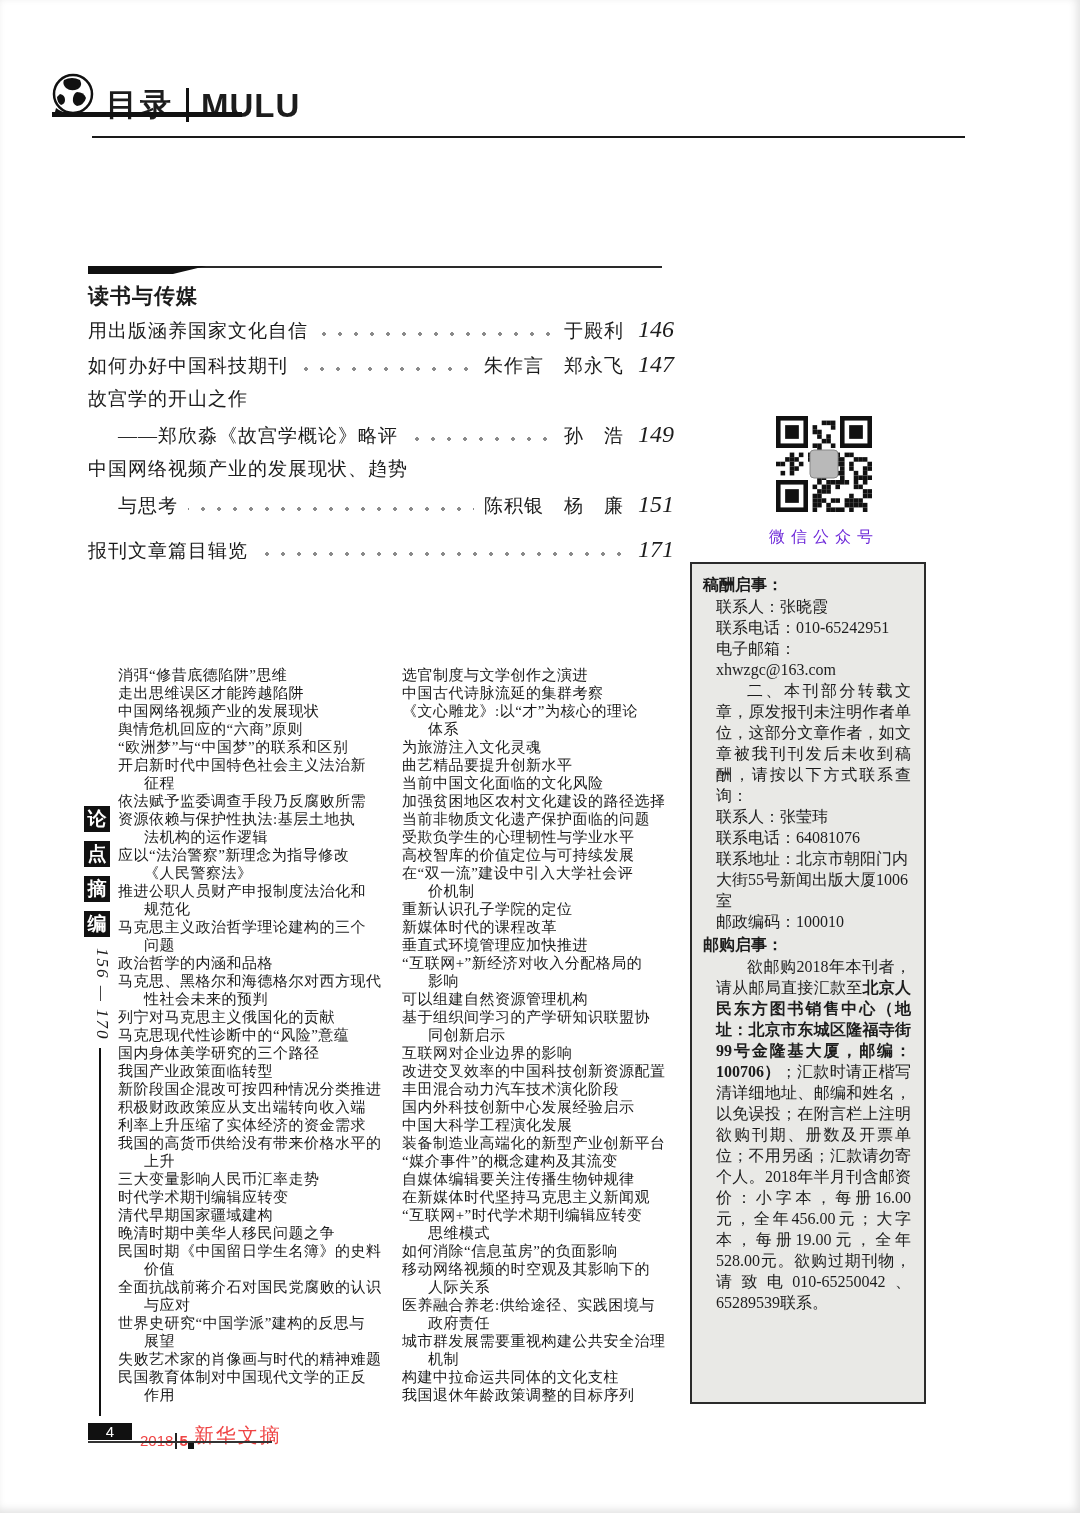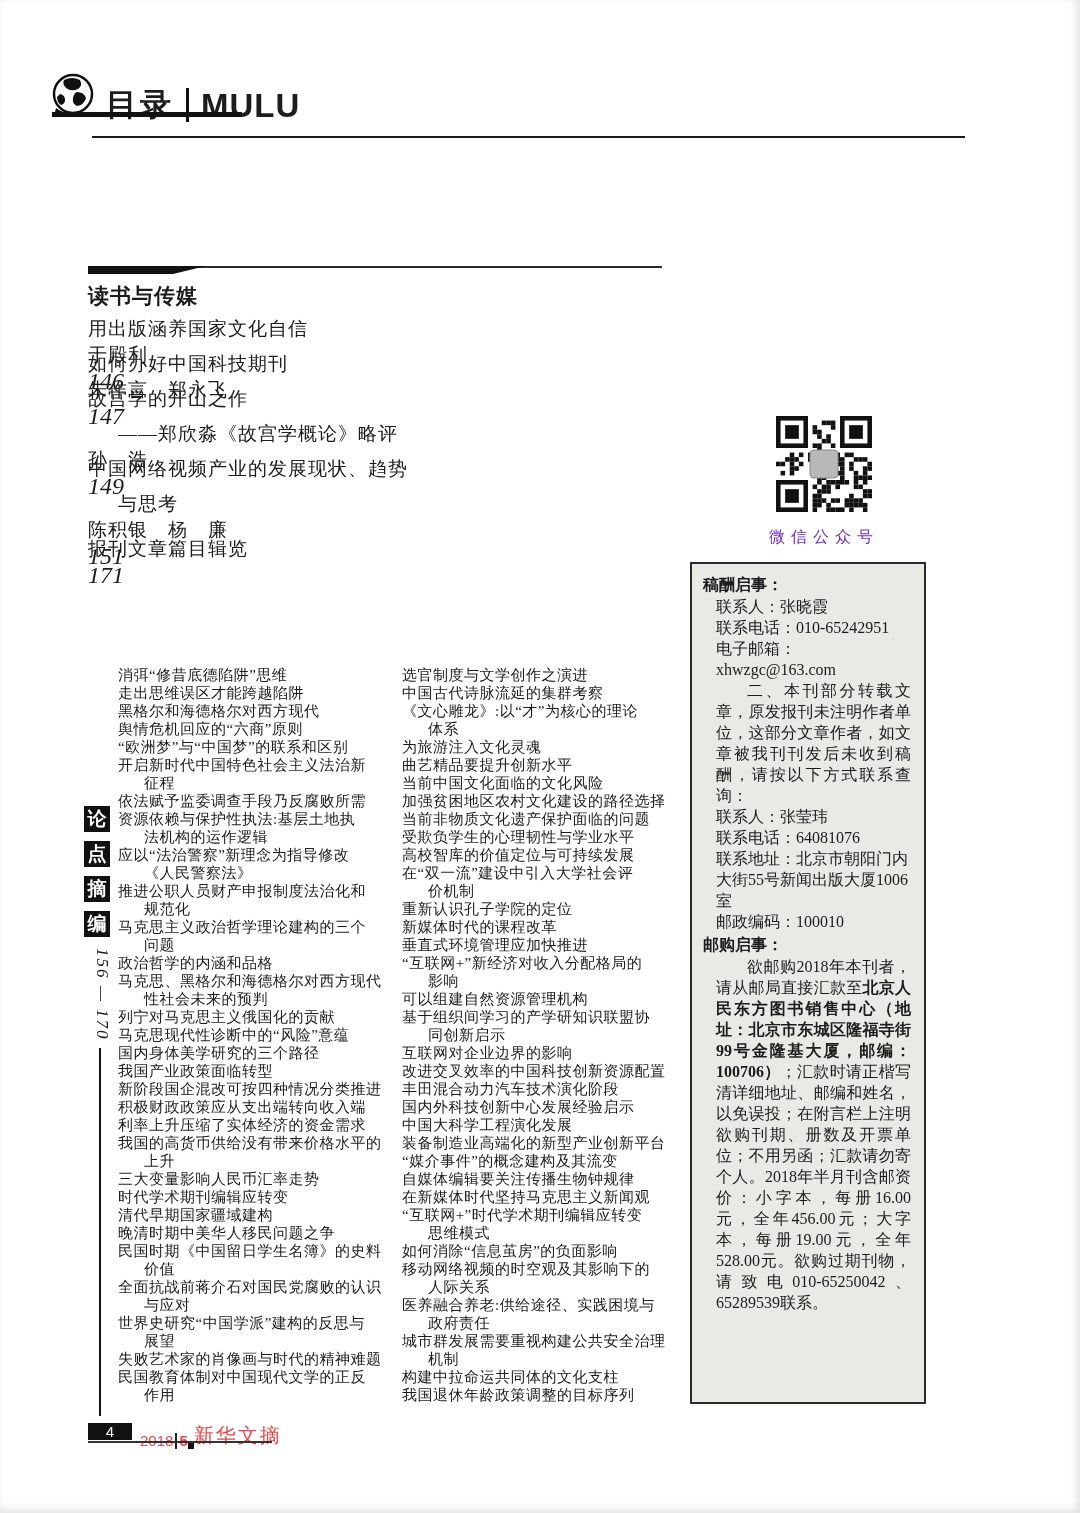--- a/index.html
+++ b/index.html
@@ -17,21 +17,21 @@
   #top-rule{left:92px;top:136px;width:873px;height:2px;background:#1a1a1a;}
 
   
   #sec-rule{left:88px;top:266px;width:574px;height:2px;background:#2a2a2a;}
   #sec-wedge{left:88px;top:266px;width:118px;height:8px;background:#111;
              clip-path:polygon(0 0,100% 0,72% 100%,0 100%);}
   #sec-heading{left:88px;top:282px;font-size:21px;font-weight:bold;letter-spacing:1px;}
 
   
   #toc{left:88px;top:316px;width:586px;font-size:19px;}
-  .toc-row{display:flex;align-items:baseline;height:35px;flex-direction:column;}
+  .toc-row{display:flex;align-items:baseline;height:35px;}
   .toc-title{white-space:nowrap;letter-spacing:1px;}
   .toc-title.cont{padding-left:30px;}
   .toc-dots{flex:1 1 auto;height:12px;margin:0 10px;align-self:center;
             background-image:radial-gradient(circle,#8a8a8a 1.6px,rgba(0,0,0,0) 2px);
             background-size:16px 10px;background-position:center;background-repeat:repeat-x;}
   .toc-authors{white-space:nowrap;letter-spacing:1px;margin-right:14px;}
   .toc-page{font-style:italic;font-size:24px;min-width:34px;text-align:right;}
   .toc-gap{height:10px;}
 
   
@@ -273,21 +273,21 @@
     </div>
   <div id="qr-caption" class="abs">微信公众号</div>
 
   <div id="digest-label"></div>
   <div id="digest-range" class="abs">156 — 170</div>
   <div id="digest-vline" class="abs"></div>
 
   <div id="digest-left" class="abs digest-col">
       <div class="dline">消弭“修昔底德陷阱”思维</div>
       <div class="dline">走出思维误区才能跨越陷阱</div>
-      <div class="dline">黑格尔和海德格尔对西方现代</div>
+      <div class="dline">中国网络视频产业的发展现状</div>
       <div class="dline">舆情危机回应的“六商”原则</div>
       <div class="dline">“欧洲梦”与“中国梦”的联系和区别</div>
       <div class="dline">开启新时代中国特色社会主义法治新</div>
       <div class="dline ind">征程</div>
       <div class="dline">依法赋予监委调查手段乃反腐败所需</div>
       <div class="dline">资源依赖与保护性执法:基层土地执</div>
       <div class="dline ind">法机构的运作逻辑</div>
       <div class="dline">应以“法治警察”新理念为指导修改</div>
       <div class="dline ind">《人民警察法》</div>
       <div class="dline">推进公职人员财产申报制度法治化和</div>

